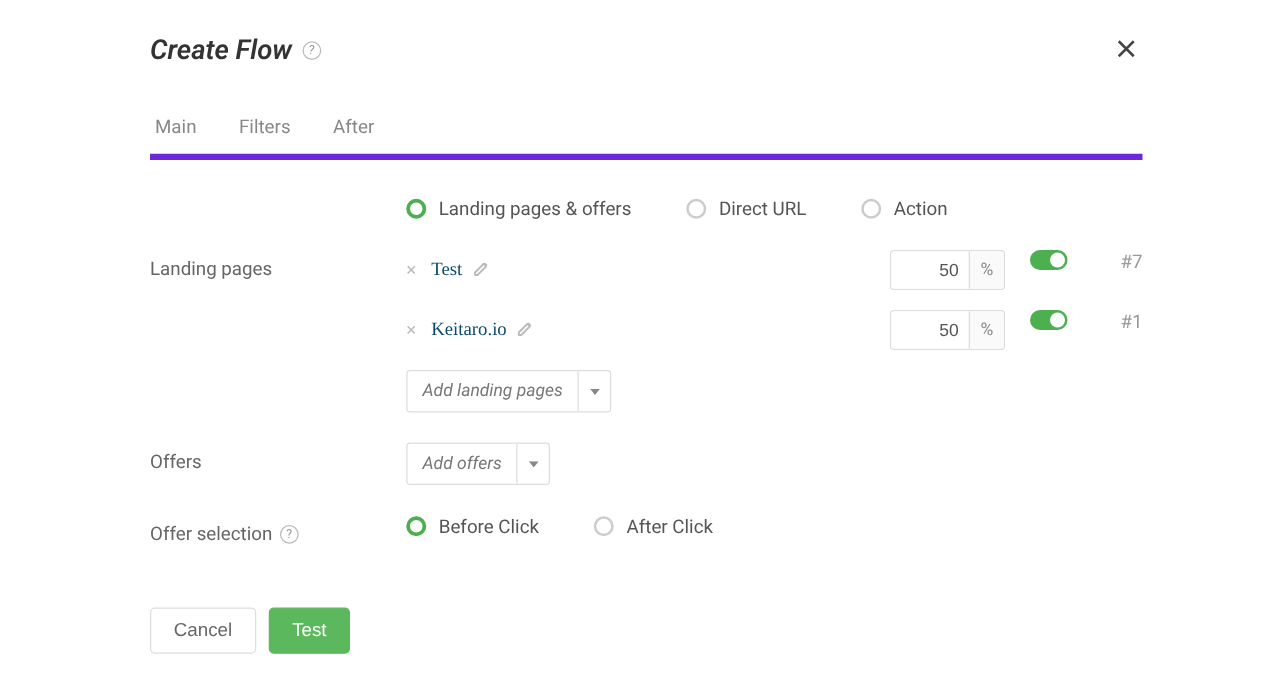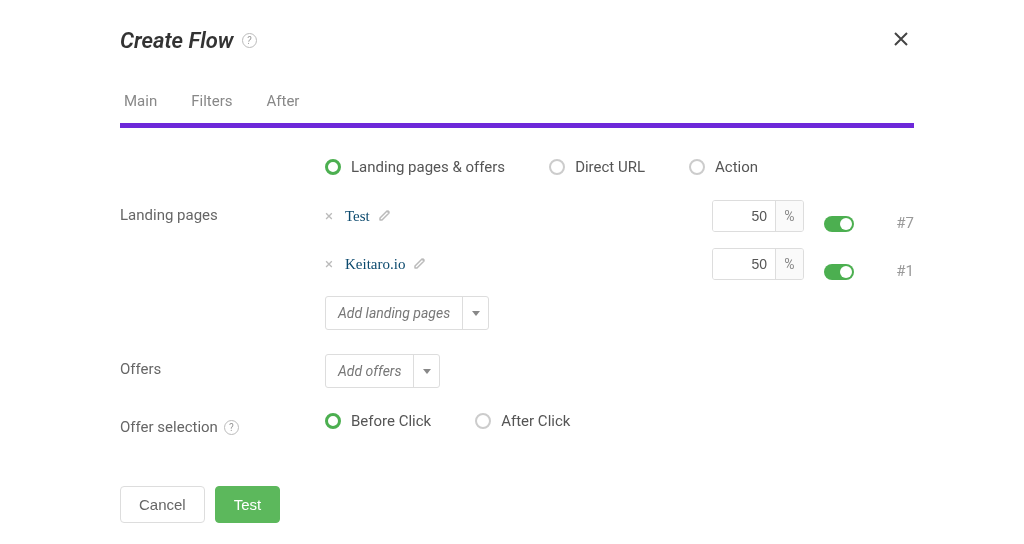--- a/index.html
+++ b/index.html
@@ -124,21 +124,21 @@
     cursor: pointer;
     font-family: Liberation Serif, serif;
   }
   .edit-pencil {
     margin-left: 8px;
     cursor: pointer;
   }
   .weight-wrap {
     margin-left: auto;
     display: flex;
-    align-items: flex-end;
+    align-items: flex-start;
     gap: 20px;
   }
   .weight-input-group {
     display: flex;
     border: 1px solid #ddd;
     border-radius: 3px;
     overflow: hidden;
     height: 32px;
   }
   .weight-input {

